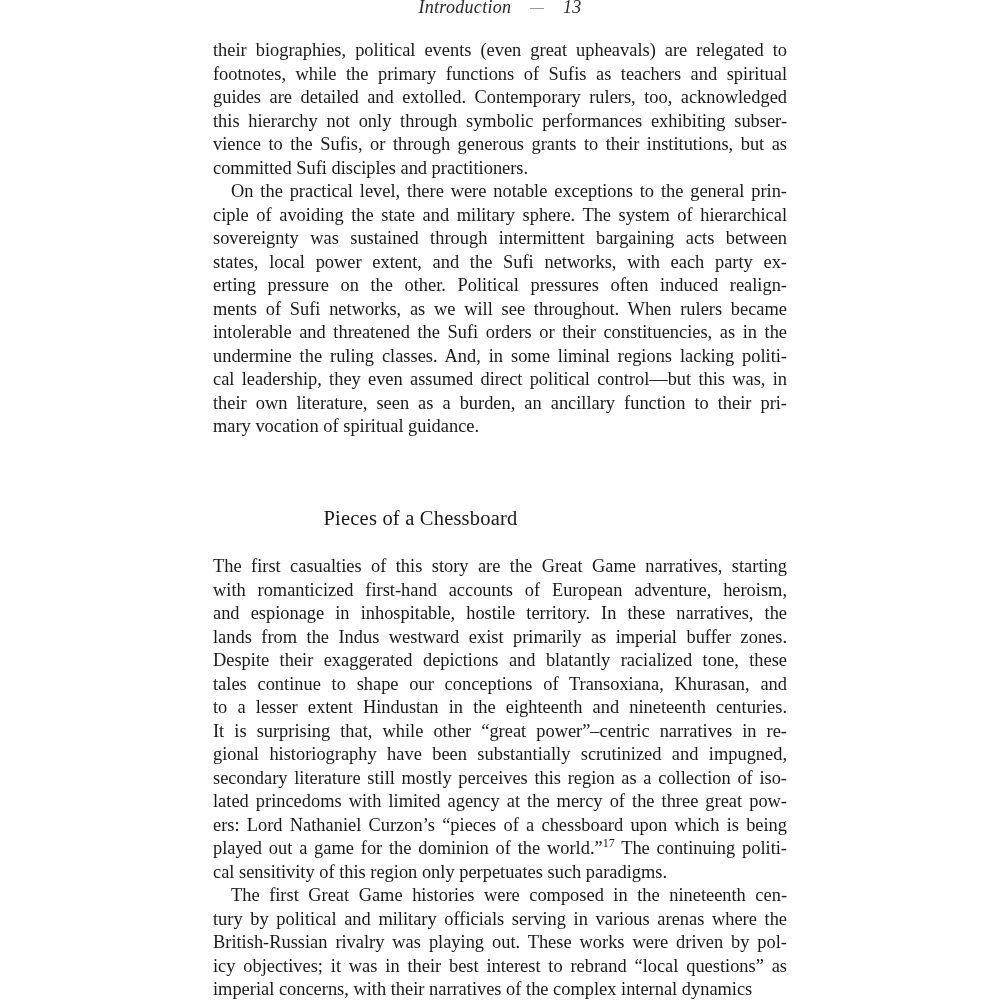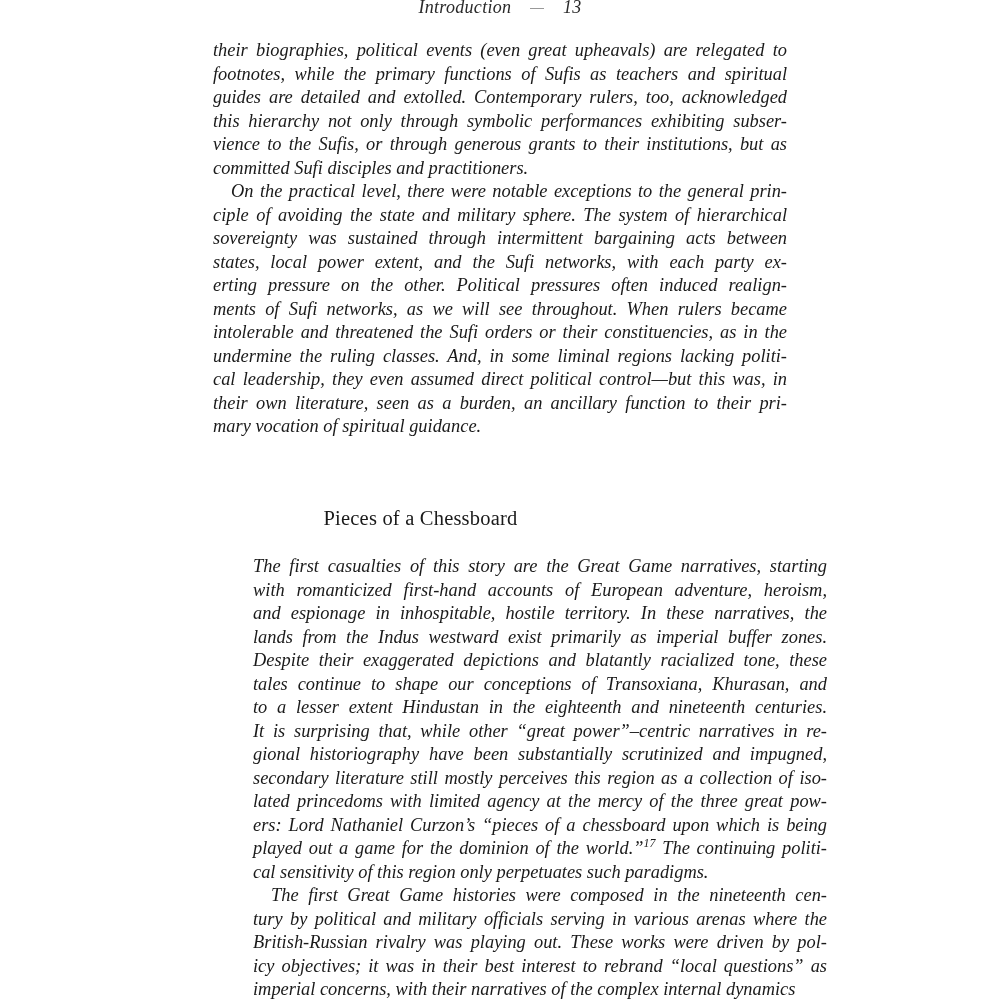--- a/index.html
+++ b/index.html
@@ -4,21 +4,21 @@
 <style>
   html, body { margin:0; padding:0; background:#ffffff; }
   body { width:1000px; height:1000px; position:relative; overflow:hidden;
          font-family:"Liberation Serif","DejaVu Serif",serif; color:#1a1a1a; }
   .header { position:absolute; top:-3px; left:0; width:1000px; text-align:center;
             font-size:18px; font-style:italic; color:#2a2a2a; letter-spacing:0.3px; }
   .header .dash { display:inline-block; width:14px; height:1px; background:#999; vertical-align:middle; margin:0 14px; }
   .header .num { font-style:italic; }
   .block { position:absolute; left:213px; width:574px; }
   .line { display:block; height:23.5px; line-height:23.5px; font-size:18.4px;
-          text-align:justify; text-align-last:justify; white-space:nowrap; overflow:visible;font-style:italic; }
+          text-align:justify; text-align-last:justify; white-space:nowrap; overflow:visible; }
   .line.last { text-align-last:left; }
   .line.indent { text-indent:18px; }
   .line > span.t { display:inline; }
   .heading { position:absolute; top:507px; left:0; width:841px; text-align:center;
              font-size:20.5px; color:#1a1a1a; letter-spacing:0.2px; }
   sup { font-size:12px; vertical-align:super; line-height:0; }
 </style>
 </head>
 <body>
 
@@ -47,21 +47,21 @@
       <span class="line"><span class="t">intolerable and threatened the Sufi orders or their constituencies, as in the</span></span>
       <span class="line"><span class="t">undermine the ruling classes. And, in some liminal regions lacking politi-</span></span>
       <span class="line"><span class="t">cal leadership, they even assumed direct political control—but this was, in</span></span>
       <span class="line"><span class="t">their own literature, seen as a burden, an ancillary function to their pri-</span></span>
       <span class="line last"><span class="t">mary vocation of spiritual guidance.</span></span>
     </div>
   </div>
 
 <div class="heading">Pieces of a Chessboard</div>
 
-<div class="block" id="block-b" style="top:555px;margin-left:40px;">
+<div class="block" id="block-b" style="top:555px;">
     <div>
       <span class="line"><span class="t">The first casualties of this story are the Great Game narratives, starting</span></span>
       <span class="line"><span class="t">with romanticized first-hand accounts of European adventure, heroism,</span></span>
       <span class="line"><span class="t">and espionage in inhospitable, hostile territory. In these narratives, the</span></span>
       <span class="line"><span class="t">lands from the Indus westward exist primarily as imperial buffer zones.</span></span>
       <span class="line"><span class="t">Despite their exaggerated depictions and blatantly racialized tone, these</span></span>
       <span class="line"><span class="t">tales continue to shape our conceptions of Transoxiana, Khurasan, and</span></span>
       <span class="line"><span class="t">to a lesser extent Hindustan in the eighteenth and nineteenth centuries.</span></span>
       <span class="line"><span class="t">It is surprising that, while other “great power”–centric narratives in re-</span></span>
       <span class="line"><span class="t">gional historiography have been substantially scrutinized and impugned,</span></span>

